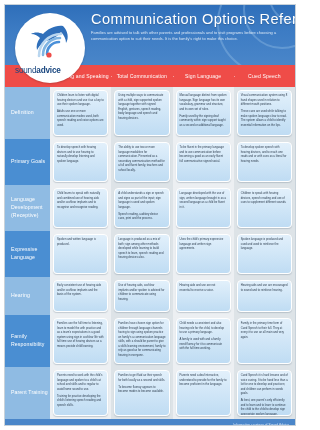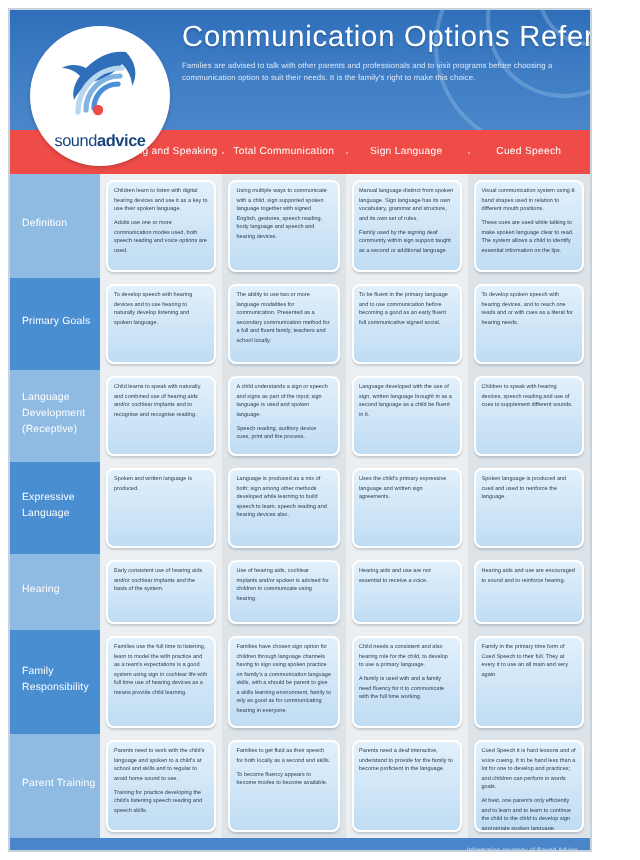--- a/index.html
+++ b/index.html
@@ -68,21 +68,21 @@
     position:absolute; left:10px; top:8px;
     width:70px; height:70px;
     background:#ffffff;
     border-radius:50%;
     z-index:6;
     box-shadow:0 1px 2px rgba(0,0,0,.18);
   }
   .logo svg{ position:absolute; left:8px; top:10px; }
   .logo .brand{
     position:absolute; left:0; right:0; bottom:8px;
-    text-align:center;
+    text-align:left;
     font-size:8.2px;
     color:#17457e;
     letter-spacing:-.2px;
   }
   .logo .brand b{ color:#17457e; font-weight:700; }
   .logo .brand i{ font-style:normal; font-weight:400; }
 
   
   .colbar{
     position:relative;

